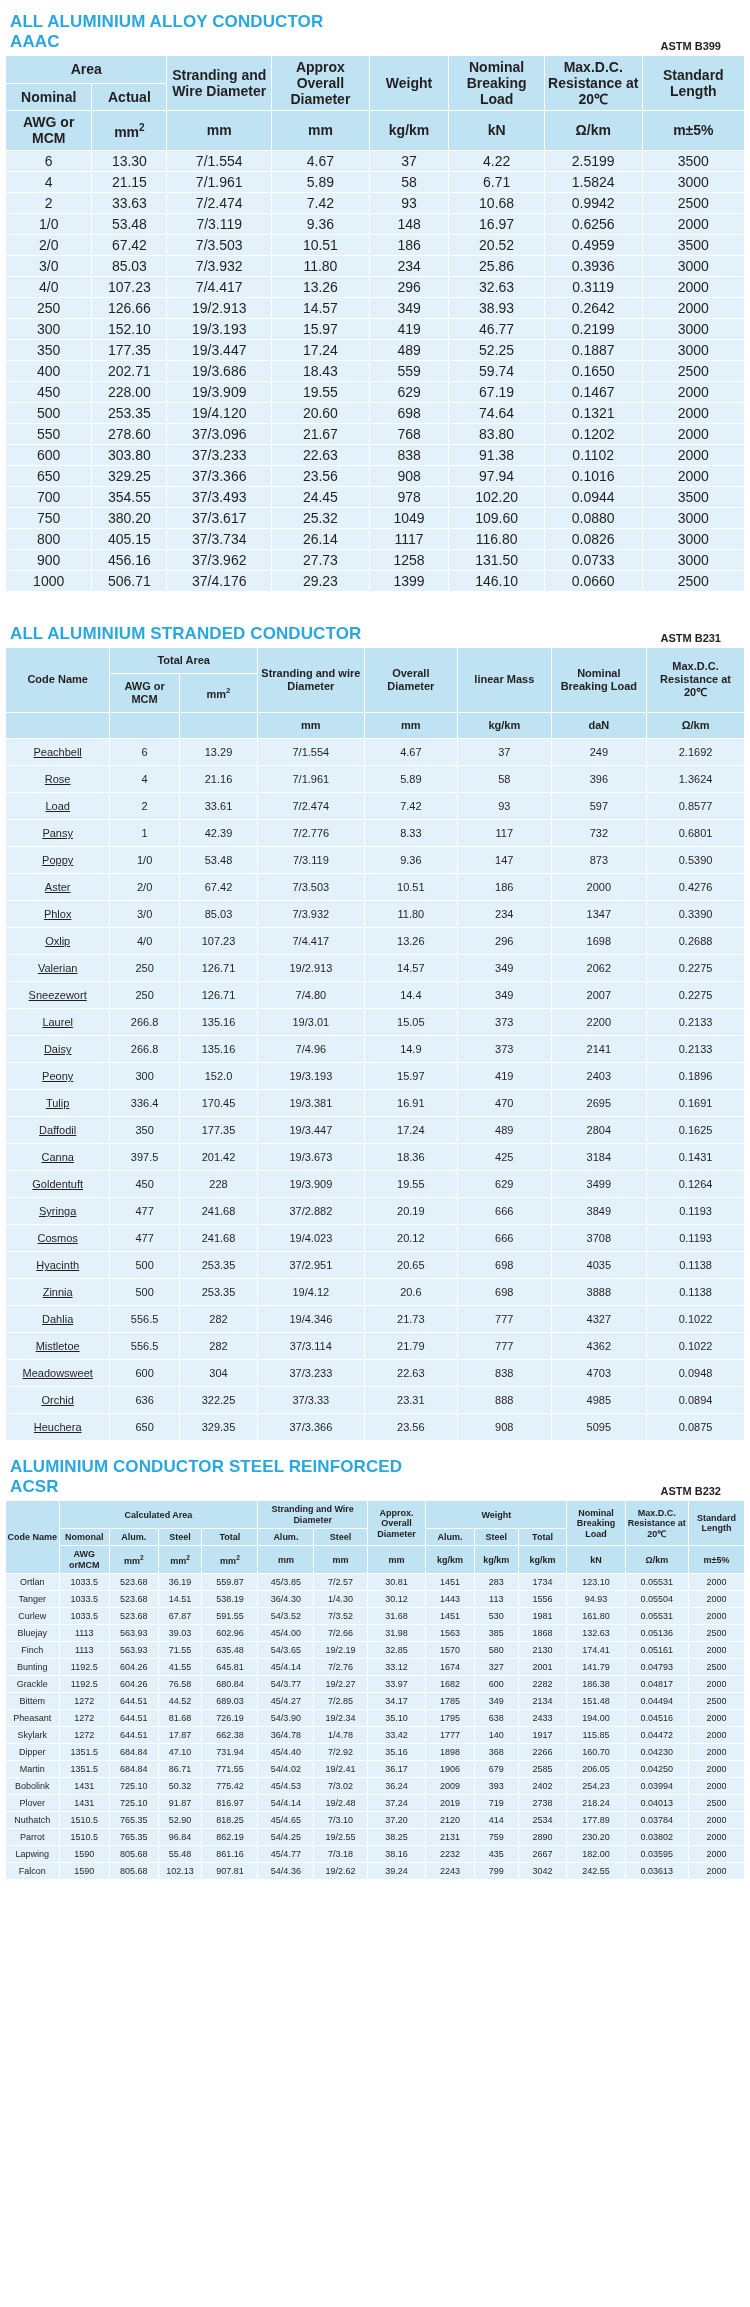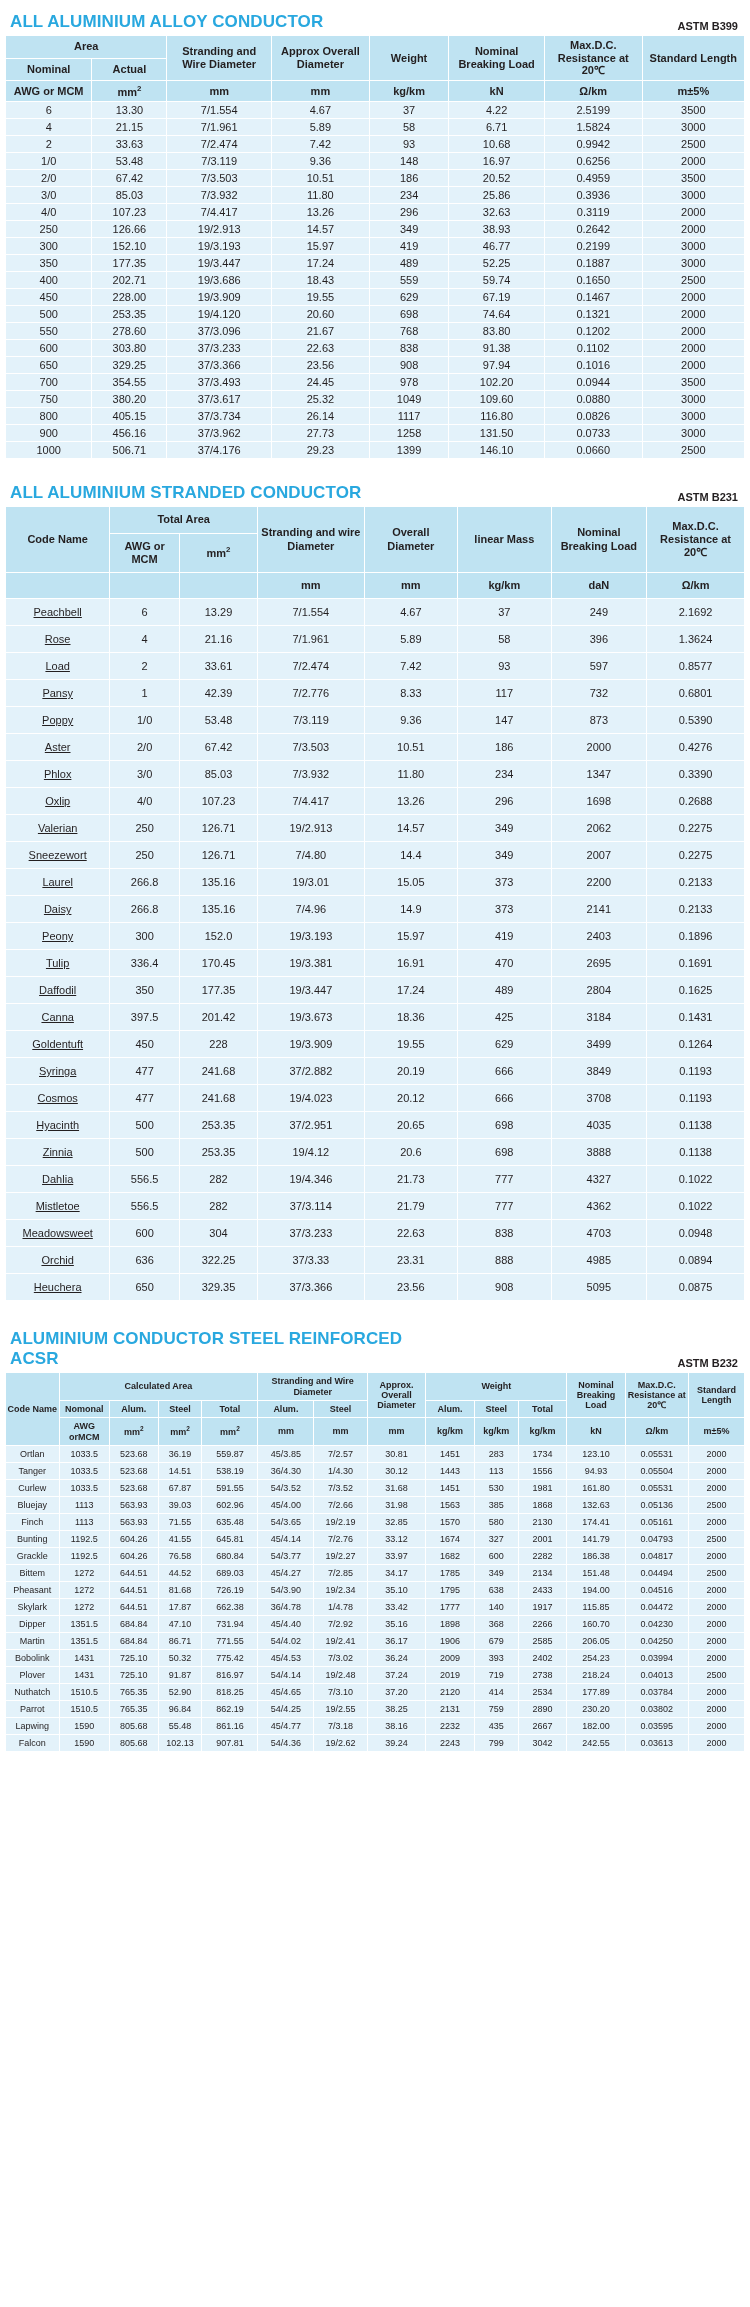--- a/index.html
+++ b/index.html
@@ -20,28 +20,28 @@
     line-height: 1.18;
     letter-spacing: 0.1px;
     margin: 6px 0 2px 6px;
   }
   .sect-title .sub { display: block; }
   .std-row {
     text-align: right;
     font-size: 11px;
     font-weight: bold;
     color: #231f20;
-    margin: -14px 8px 3px 0;
+    margin: -14px 25px 3px 0;
   }
 
   table { border-collapse: collapse; width: 740px; margin: 0 auto; }
   th, td { border: 1px solid #ffffff; }
 
   
-  .t1 { font-size: 11px; }
+  .t1 { font-size: 14px; }
   .t1 th {
     background: #bfe3f2;
     color: #231f20;
     font-weight: bold;
     text-align: center;
     padding: 3px 2px;
     line-height: 1.15;
   }
   .t1 td {
     background: #e3f2fa;
@@ -86,20 +86,21 @@
   }
   sup { font-size: 0.72em; vertical-align: super; }
 </style>
 </head>
 <body>
 
 <div class="page">
 
   <div class="sect-title">
     <span>ALL ALUMINIUM ALLOY CONDUCTOR</span>
+    <span class="sub">AAAC</span>
   </div>
   <div class="std-row">ASTM B399</div>
 
   <table class="t1">
     <colgroup>
       <col style="width:76px">
         <col style="width:66px">
         <col style="width:92px">
         <col style="width:86px">
       <col style="width:70px">
@@ -339,21 +340,21 @@
           <td>37/4.176</td>
           <td>29.23</td>
           <td>1399</td>
           <td>146.10</td>
           <td>0.0660</td>
           <td>2500</td>
         </tr>
       </tbody>
   </table>
 
-  <div class="sect-title" style="margin-top:24px">
+  <div class="sect-title" style="margin-top:32px">
     <span>ALL ALUMINIUM STRANDED CONDUCTOR</span>
   </div>
   <div class="std-row">ASTM B231</div>
 
   <table class="t2">
     <colgroup>
       <col style="width:96px">
         <col style="width:64px">
         <col style="width:72px">
         <col style="width:98px">
@@ -644,21 +645,21 @@
           <td>329.35</td>
           <td>37/3.366</td>
           <td>23.56</td>
           <td>908</td>
           <td>5095</td>
           <td>0.0875</td>
         </tr>
       </tbody>
   </table>
 
-  <div class="sect-title" style="margin-top:28px">
+  <div class="sect-title" style="margin-top:16px">
     <span>ALUMINIUM CONDUCTOR STEEL REINFORCED</span>
     <span class="sub">ACSR</span>
   </div>
   <div class="std-row">ASTM B232</div>
 
   <table class="t3">
     <colgroup>
       <col style="width:44px">
         <col style="width:40px">
         <col style="width:40px">

